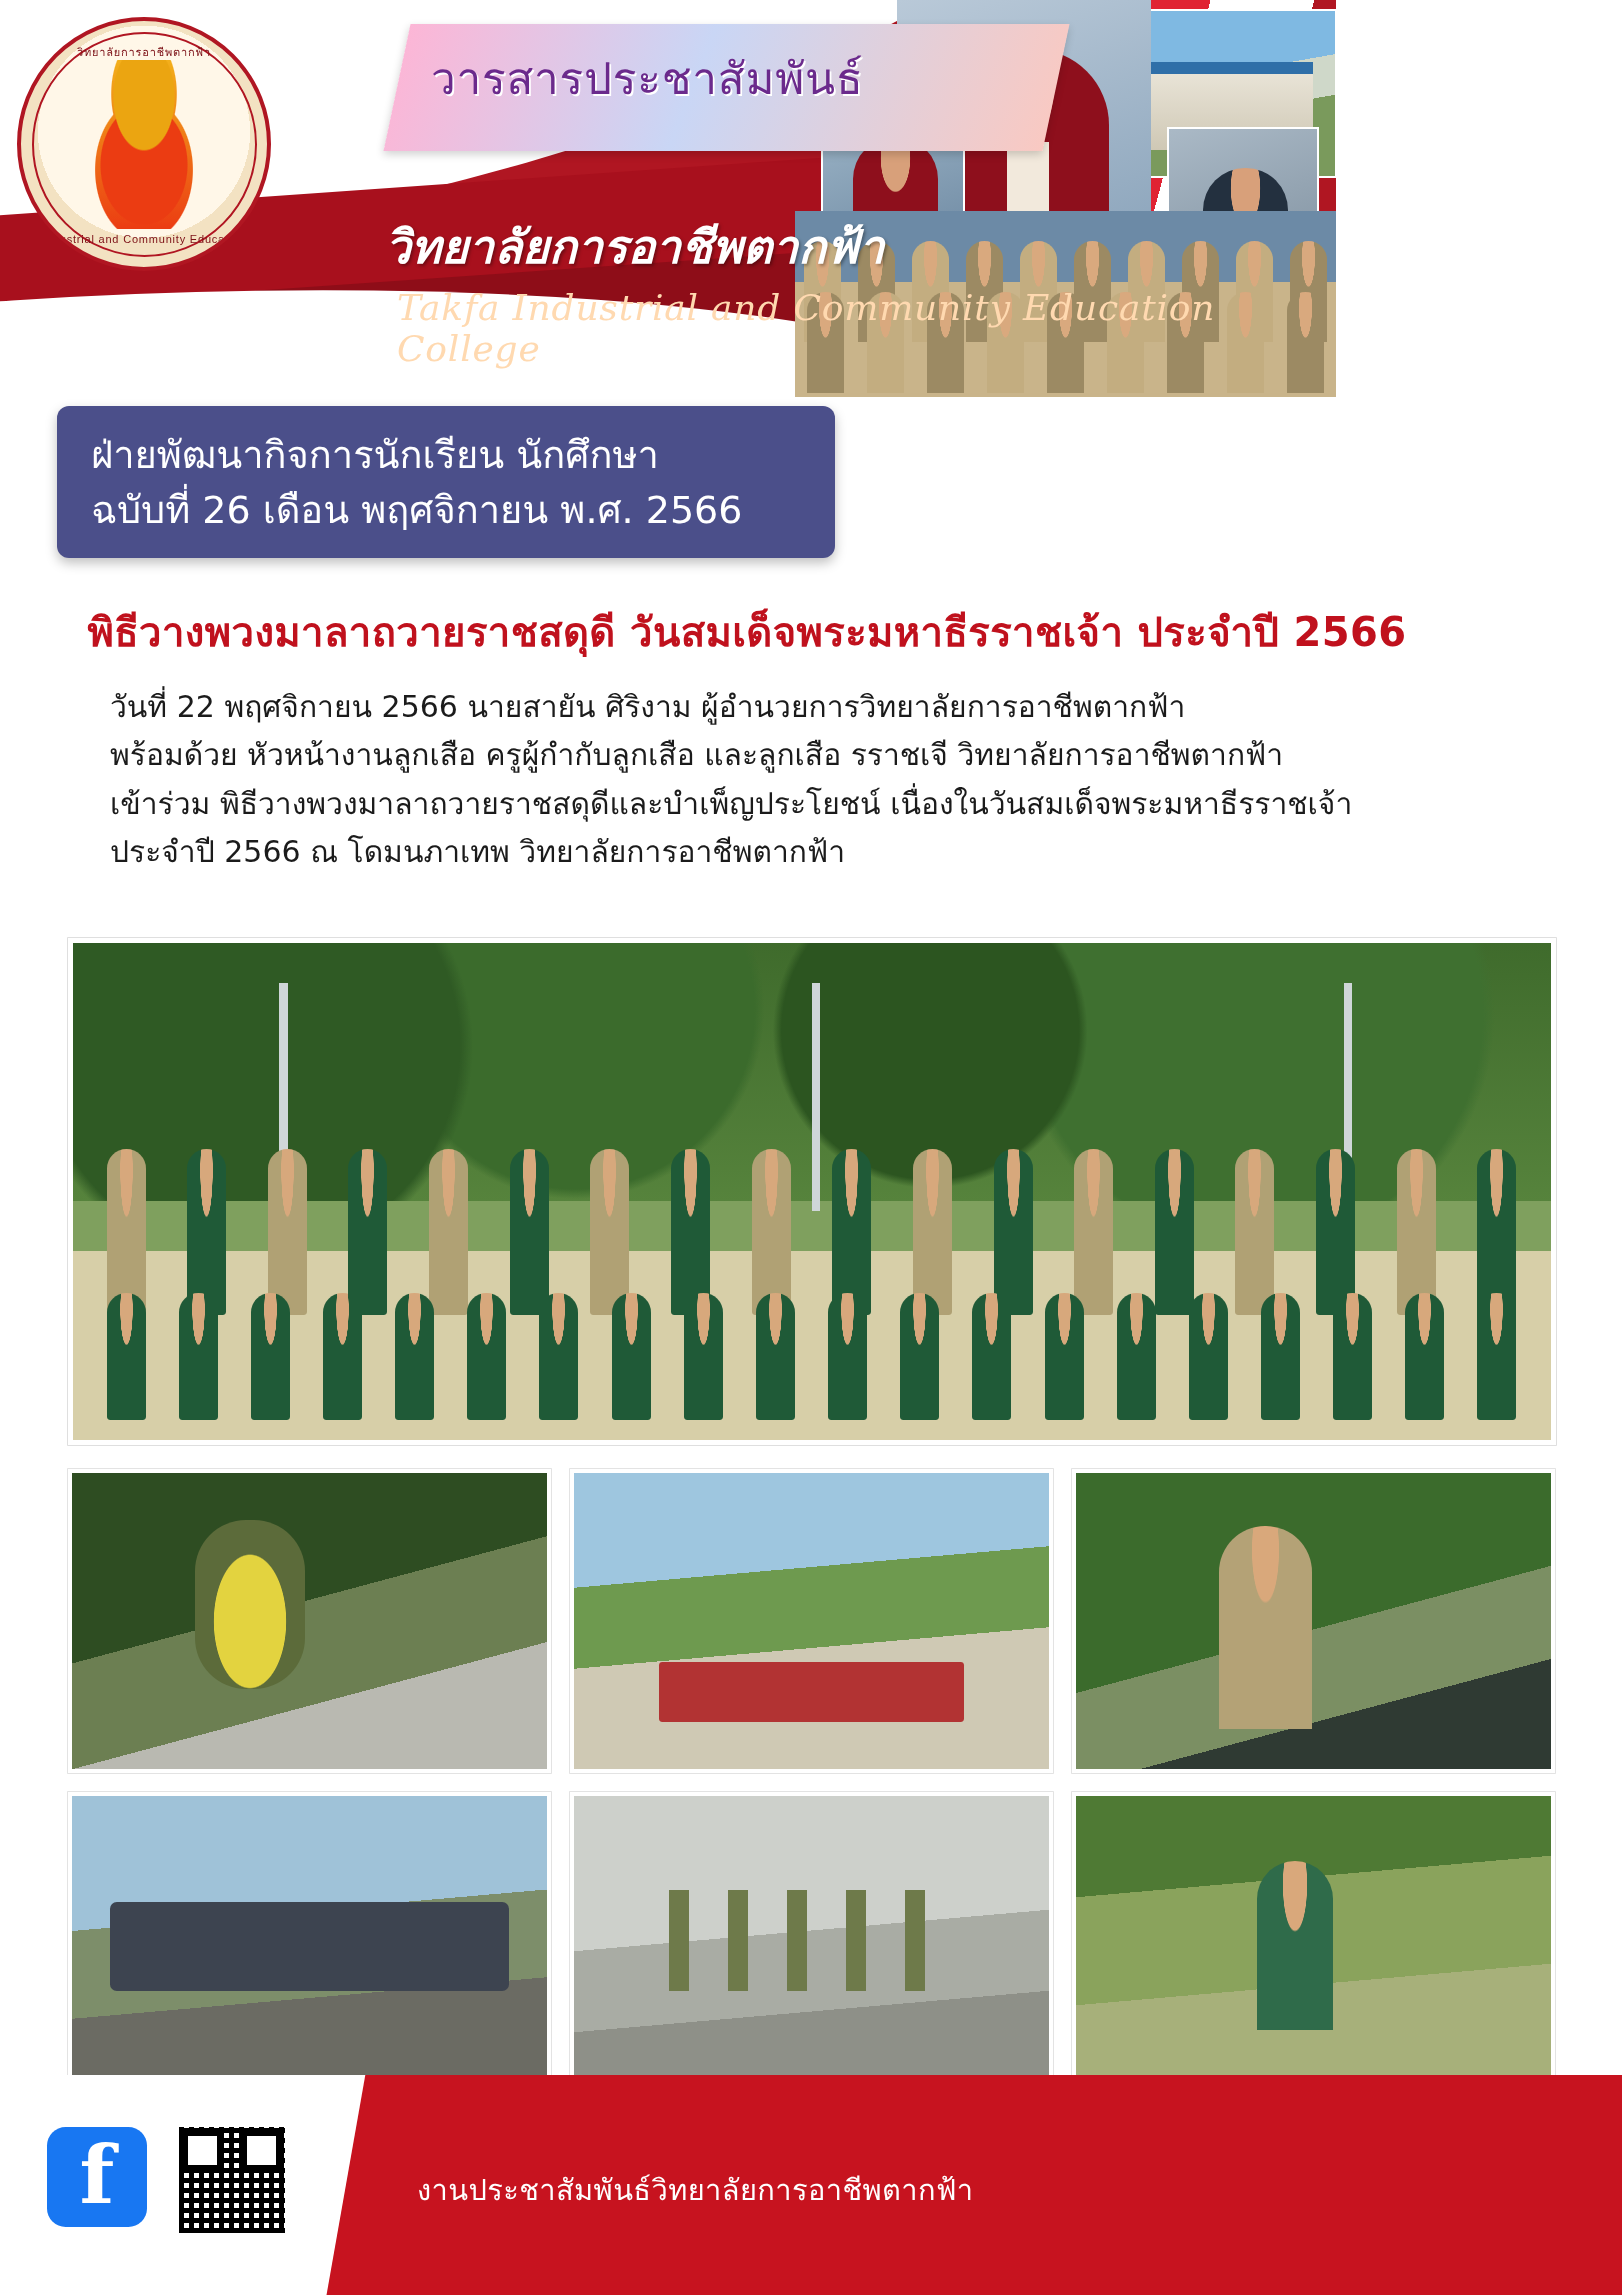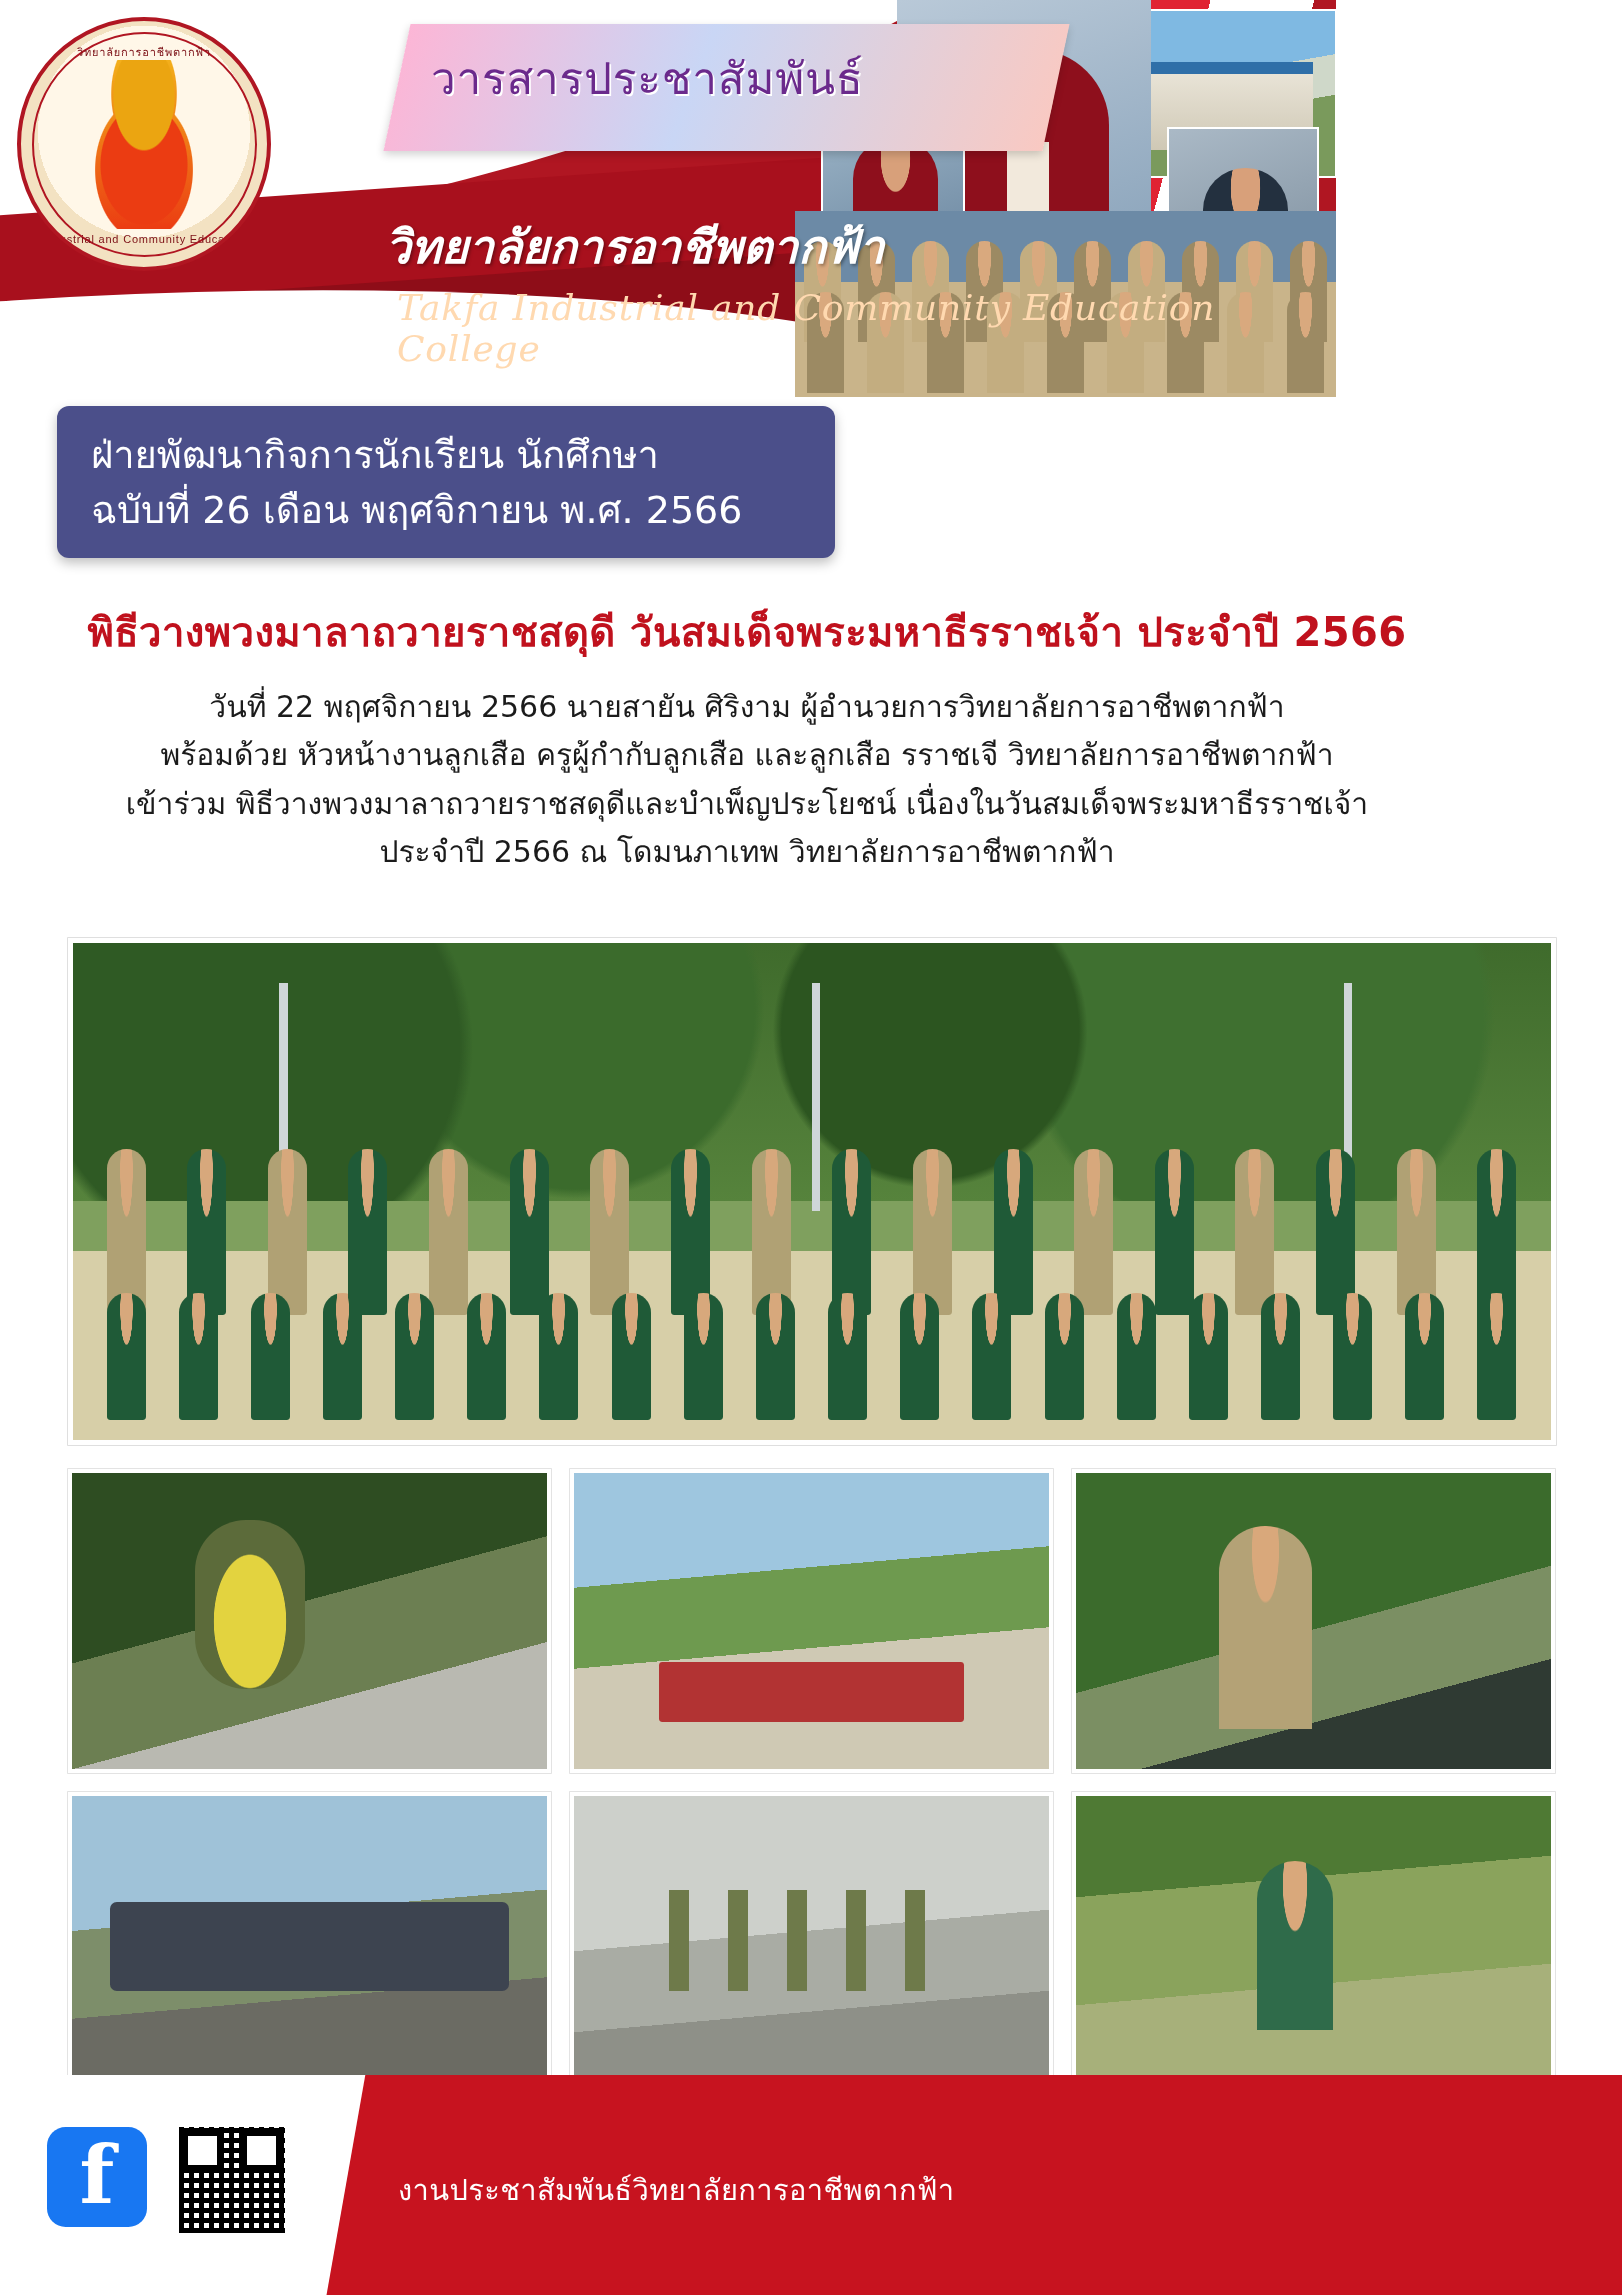--- a/index.html
+++ b/index.html
@@ -238,21 +238,21 @@
     text-align: center;
     font-family: "DejaVu Sans", sans-serif;
     font-size: 40px;
     font-weight: 700;
     color: #c0111d;
     letter-spacing: 0.4px;
     padding: 0 51px;
   }
   .body-copy {
     margin-top: 18.6px;
-    text-align: center;
+    text-align: left;
     font-family: "DejaVu Sans", sans-serif;
     font-size: 30px;
     color: #1b1b1b;
     line-height: 1.62;
     padding: 0 110px;
   }
 
   
   .photos { position: absolute; left: 0; top: 938px; width: 1623px; }
   .photo-main {
@@ -347,21 +347,21 @@
       repeating-linear-gradient(0deg, #000 0 5px, #fff 5px 10px);
     background-blend-mode: multiply;
     border: 3.4px solid #fff;
   }
   .qr::before, .qr::after {
     content: ""; position: absolute; width: 29px; height: 29px;
     border: 6px solid #000; background: #fff;
   }
   .qr::before { left: 3.4px; top: 3.4px; }
   .qr::after { right: 3.4px; top: 3.4px; }
-  .footer-text { position: absolute; left: 398px; top: 93px; }
+  .footer-text { position: absolute; left: 417px; top: 93px; }
   .ft-line {
     font-family: "DejaVu Sans", sans-serif;
     font-size: 29px;
     color: #ffffff;
     line-height: 1.55;
     letter-spacing: 0.4px;
   }
 </style>
 </head>
 <body>

